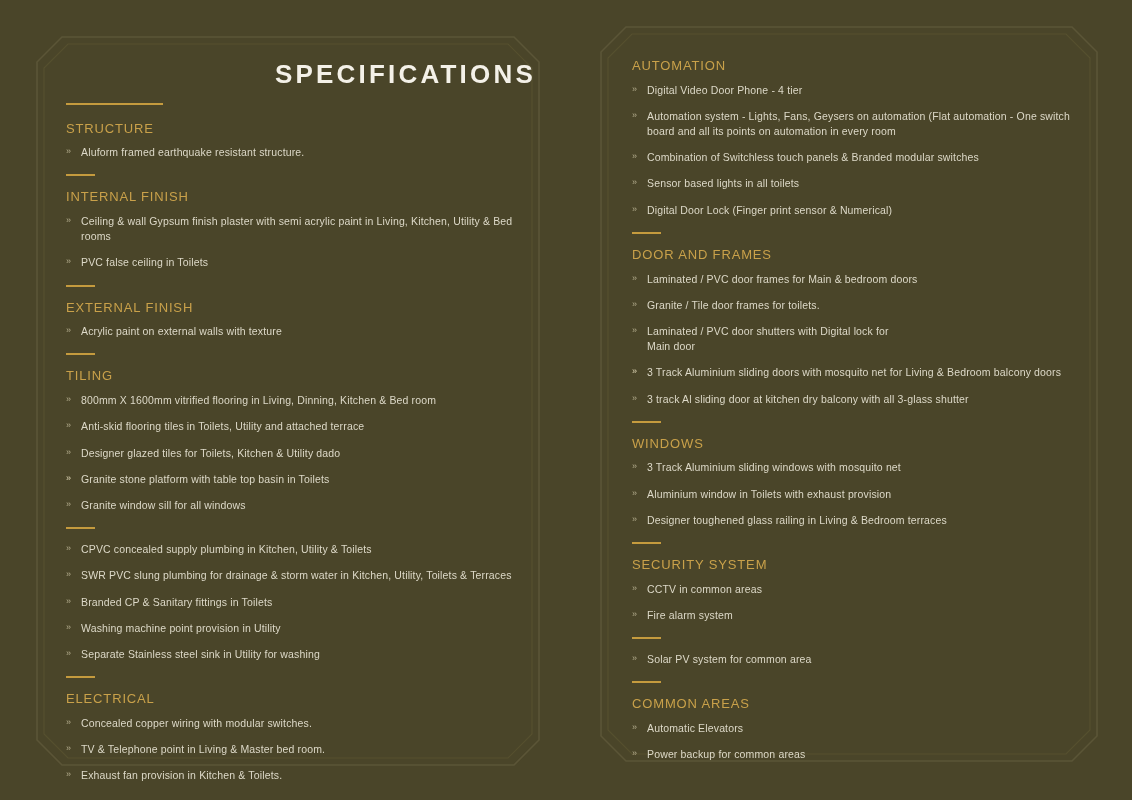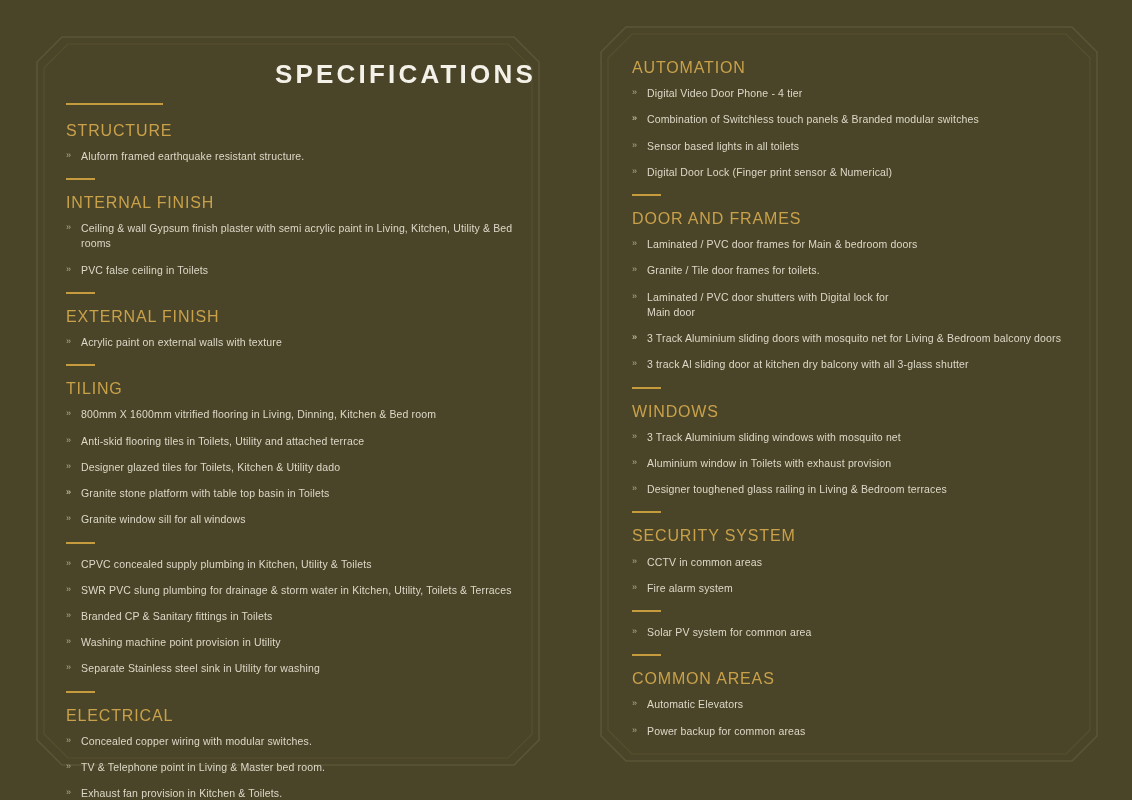--- a/index.html
+++ b/index.html
@@ -73,21 +73,21 @@
   .section { margin: 0; }
 
   .section-rule {
     width: 29px;
     height: 2px;
     background: #c59b3e;
     margin: 14px 0 13px 0;
   }
 
   .section-head {
-    font-size: 16px;
+    font-size: 13px;
     font-weight: 400;
     letter-spacing: 0.85px;
     color: #c9a14a;
     margin: 0 0 9px 0;
     line-height: 1.2;
     text-transform: uppercase;
   }
 
   ul.spec-list {
     list-style: none;
@@ -207,21 +207,21 @@
       </svg>
     </div>
 
     <div class="panel-body">
       <div class="content-right">
         <div id="right-sections">
             <div class="section">
               <div class="section-head">AUTOMATION</div>
               <ul class="spec-list">
                 <li><span class="bullet">»</span><span class="li-text">Digital Video Door Phone - 4 tier</span></li>
-                <li><span class="bullet">»</span></li>
+                <li><span class="bullet">»</span><span class="li-text">Automation system - Lights, Fans, Geysers on automation (Flat automation - One switch board and all its points on automation in every room</span></li>
                 <li><span class="bullet">»</span><span class="li-text">Combination of Switchless touch panels &amp; Branded modular switches</span></li>
                 <li><span class="bullet">»</span><span class="li-text">Sensor based lights in all toilets</span></li>
                 <li><span class="bullet">»</span><span class="li-text">Digital Door Lock (Finger print sensor &amp; Numerical)</span></li>
               </ul>
             </div>
             <div class="section">
               <div class="section-rule"></div>
               <div class="section-head">DOOR AND FRAMES</div>
               <ul class="spec-list">
                 <li><span class="bullet">»</span><span class="li-text">Laminated / PVC door frames for Main &amp; bedroom doors</span></li>

